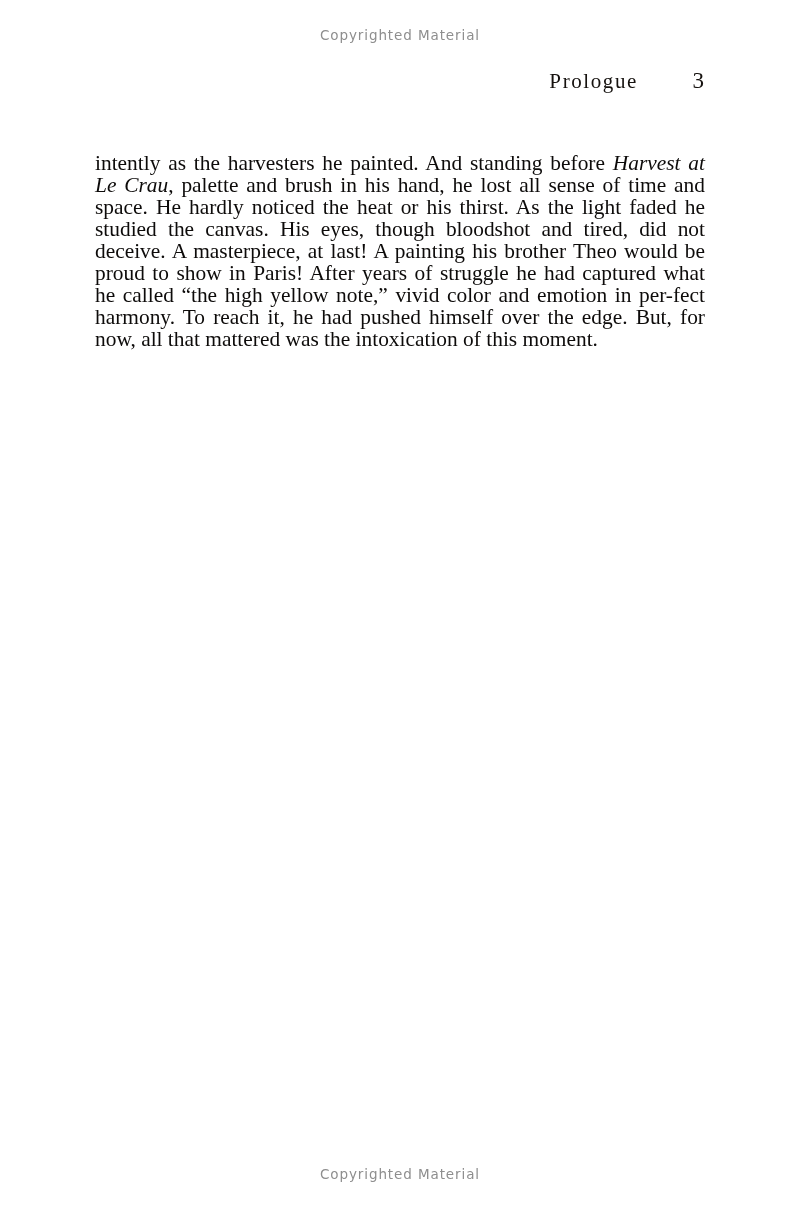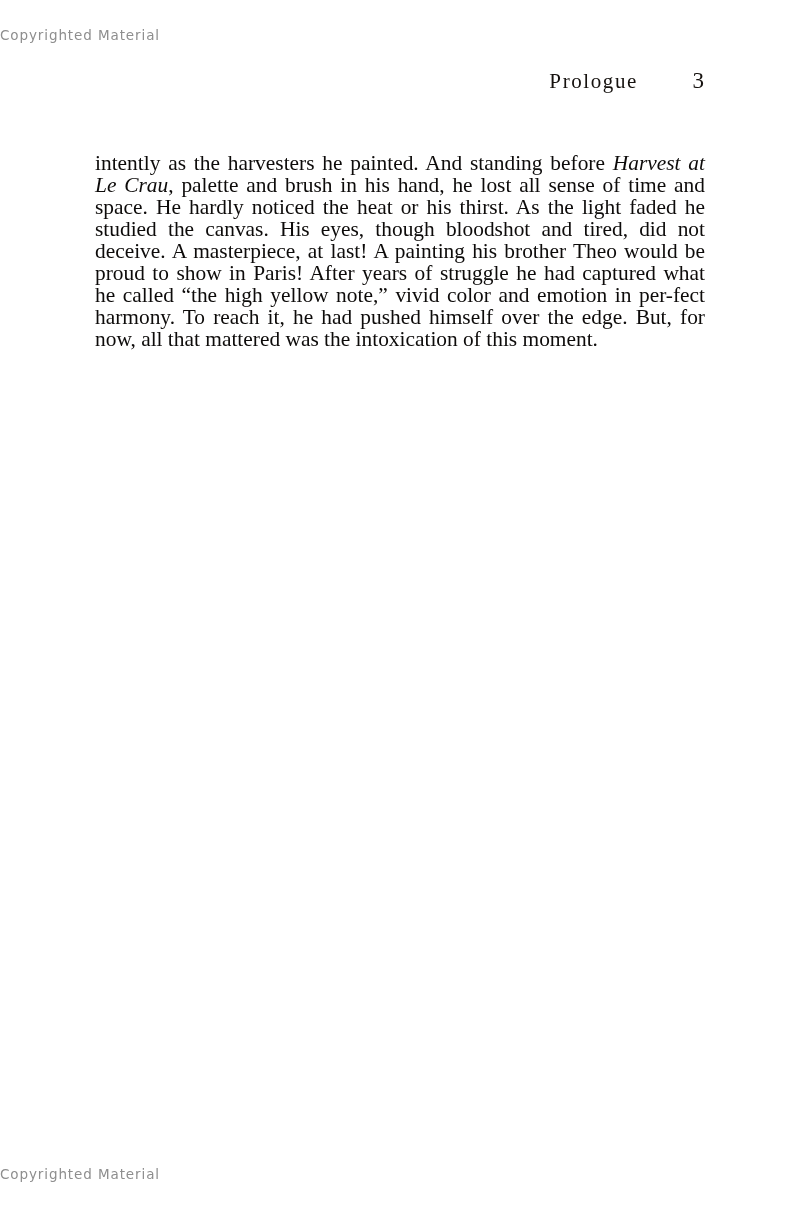--- a/index.html
+++ b/index.html
@@ -21,21 +21,21 @@
     top: 0; left: 0;
     width: 800px;
     height: 1209px;
     background: #ffffff;
   }
 
   .watermark {
     position: absolute;
     left: 0;
     width: 800px;
-    text-align: left;
+    text-align: center;
     font-family: "DejaVu Sans", sans-serif;
     font-size: 13.5px;
     letter-spacing: 0.9px;
     color: #8e8e8e;
   }
   .watermark-top { top: 27px; }
   .watermark-bottom { top: 1166px; }
 
   .running-head {
     position: absolute;

